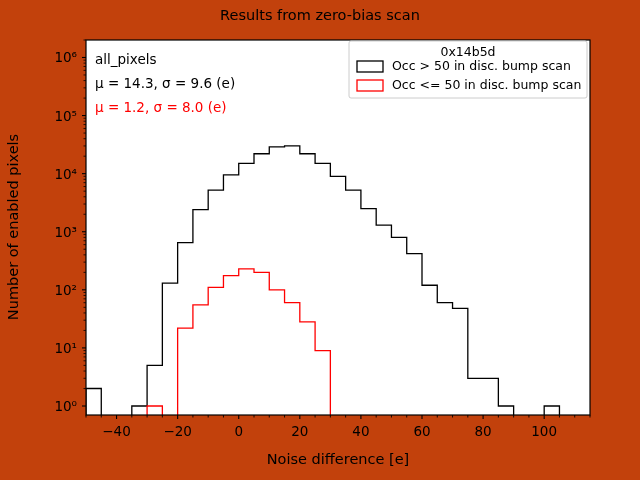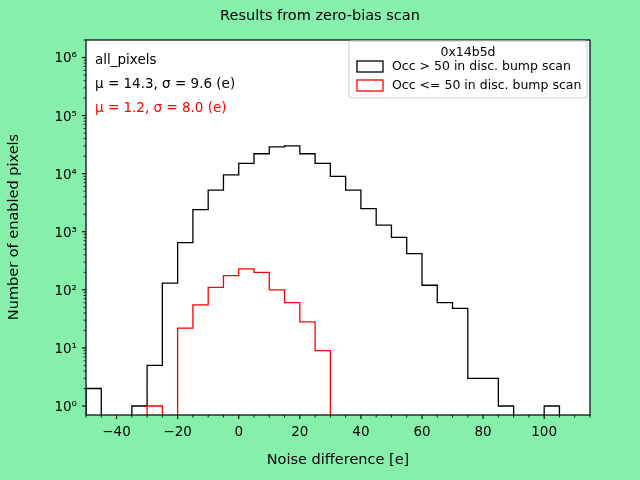--- a/index.html
+++ b/index.html
@@ -11,21 +11,21 @@
     width: 640px;
     height: 480px;
     font-family: "DejaVu Sans", sans-serif;
     color: #000000;
     overflow: hidden;
   }
   #figure {
     position: relative;
     width: 640px;
     height: 480px;
-    background: #86efac;
+    background: #c2410c;
   }
   #plot-svg {
     position: absolute;
     left: 0;
     top: 0;
     width: 640px;
     height: 480px;
   }
   .tick-label {
     font-family: "DejaVu Sans", sans-serif;

